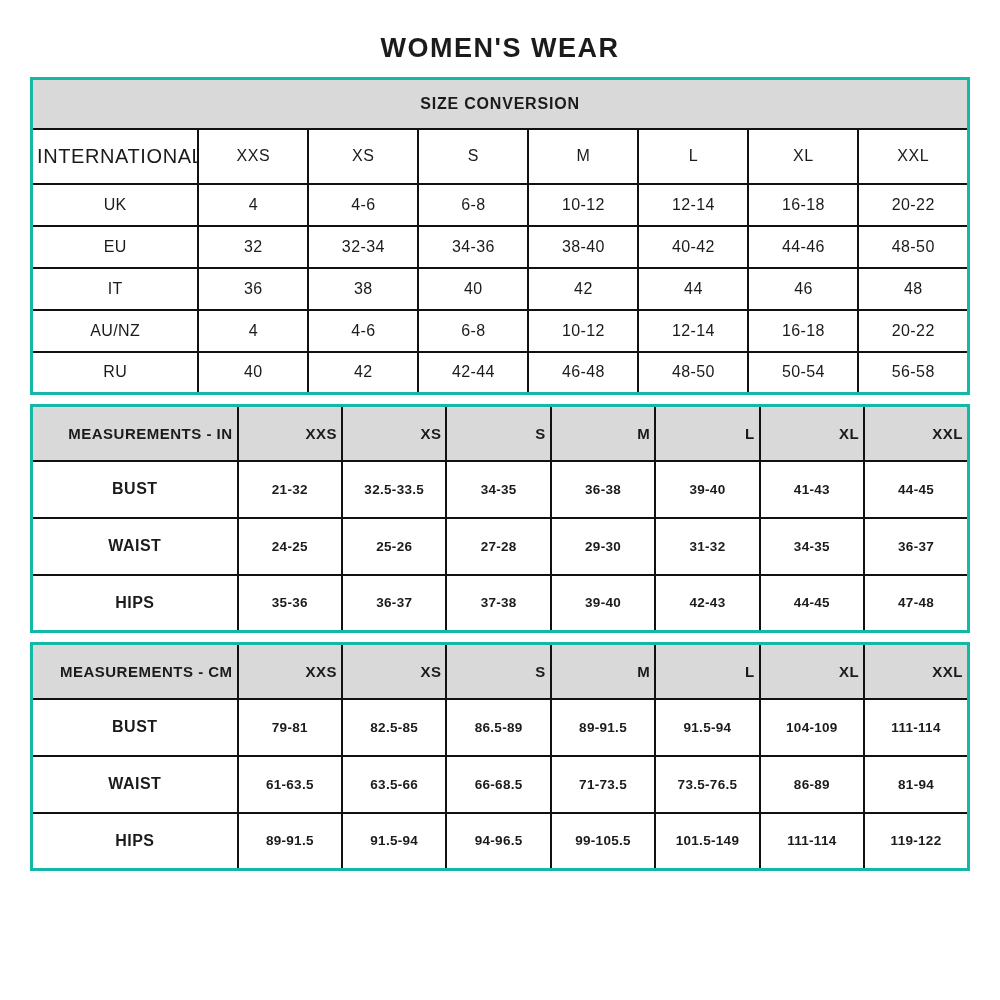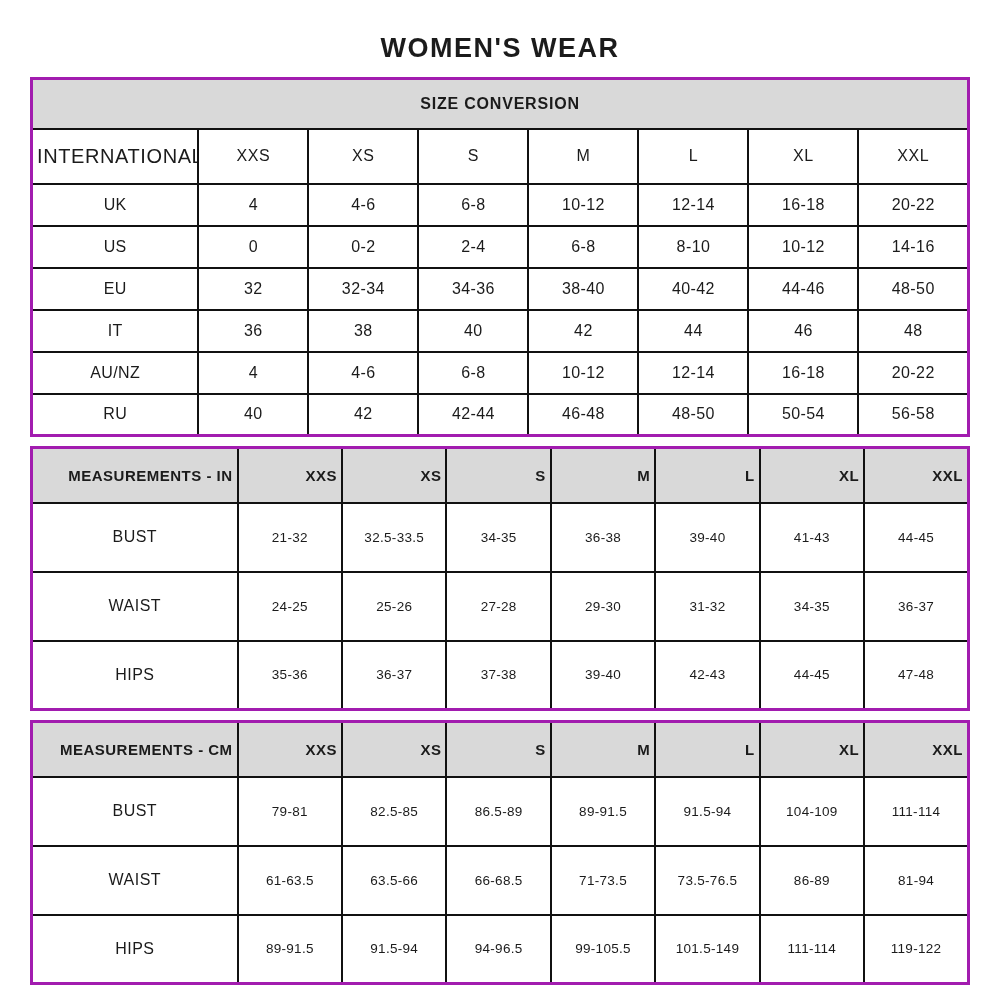--- a/index.html
+++ b/index.html
@@ -25,21 +25,21 @@
     table-layout: fixed;
     margin-bottom: 9px;
   }
   table.tbl th, table.tbl td {
     border: 2px solid #111111;
     text-align: center;
     vertical-align: middle;
     padding: 0 4px;
     overflow: hidden;
   }
-  table.tbl { border: 3px solid #a21caf; }
+  table.tbl { border: 3px solid #14b8a6; }
 
   
   .t1 .banner {
     height: 50px;
     background: #d9d9d9;
     font-size: 16px;
     font-weight: 700;
     letter-spacing: 0.8px;
   }
   .t1 thead th.size-head {
@@ -61,21 +61,21 @@
 
   
   .t23 thead th {
     height: 55px;
     background: #d9d9d9;
     font-weight: 700;
     font-size: 15px;
     letter-spacing: 0.5px;
     text-align: right;
   }
-  .t23 tbody td { height: 69px; font-size: 13.5px; font-weight: 400; letter-spacing: 0.3px; }
+  .t23 tbody td { height: 57px; font-size: 13.5px; font-weight: 700; letter-spacing: 0.3px; }
   .t23 tbody td.row-label { font-size: 16px; letter-spacing: 0.5px; }
   .t23 col.first { width: 22%; }
 </style>
 </head>
 <body>
 
 <div class="page">
 
   <h1 class="page-title">WOMEN'S WEAR</h1>
 
@@ -110,30 +110,20 @@
           <td class="row-label">UK</td>
           <td>4</td>
           <td>4-6</td>
           <td>6-8</td>
           <td>10-12</td>
           <td>12-14</td>
           <td>16-18</td>
           <td>20-22</td>
         </tr>
         <tr>
-          <td class="row-label">US</td>
-          <td>0</td>
-          <td>0-2</td>
-          <td>2-4</td>
-          <td>6-8</td>
-          <td>8-10</td>
-          <td>10-12</td>
-          <td>14-16</td>
-        </tr>
-        <tr>
           <td class="row-label">EU</td>
           <td>32</td>
           <td>32-34</td>
           <td>34-36</td>
           <td>38-40</td>
           <td>40-42</td>
           <td>44-46</td>
           <td>48-50</td>
         </tr>
         <tr>

